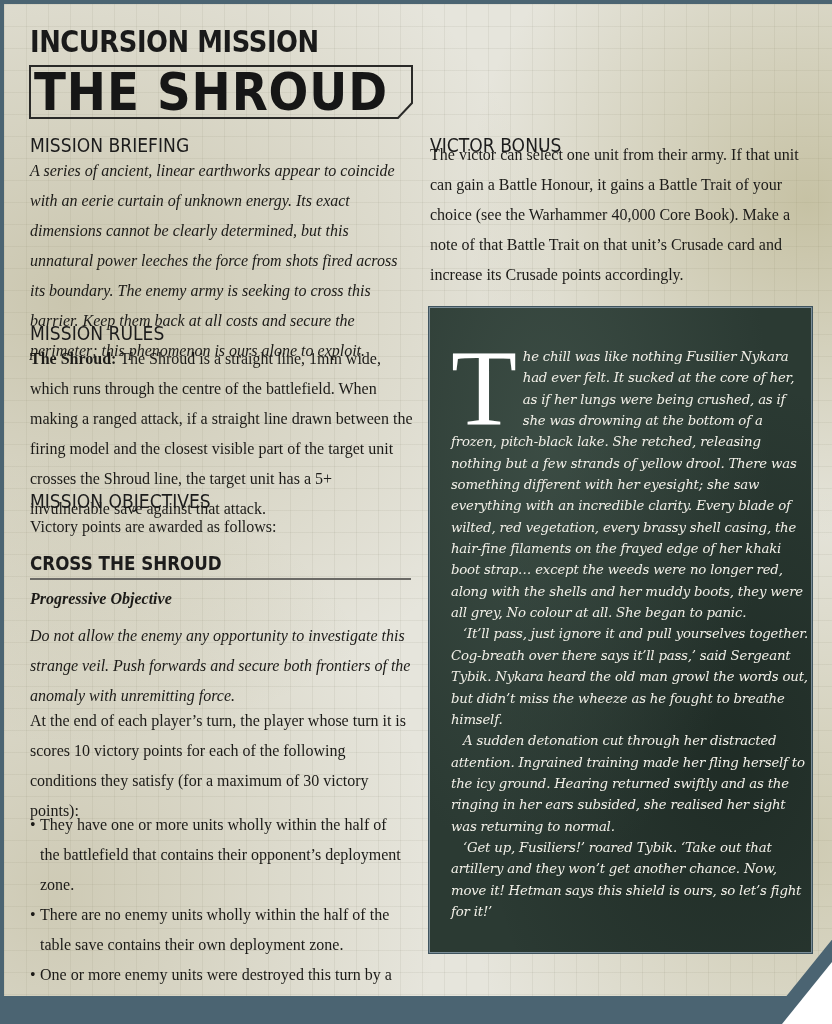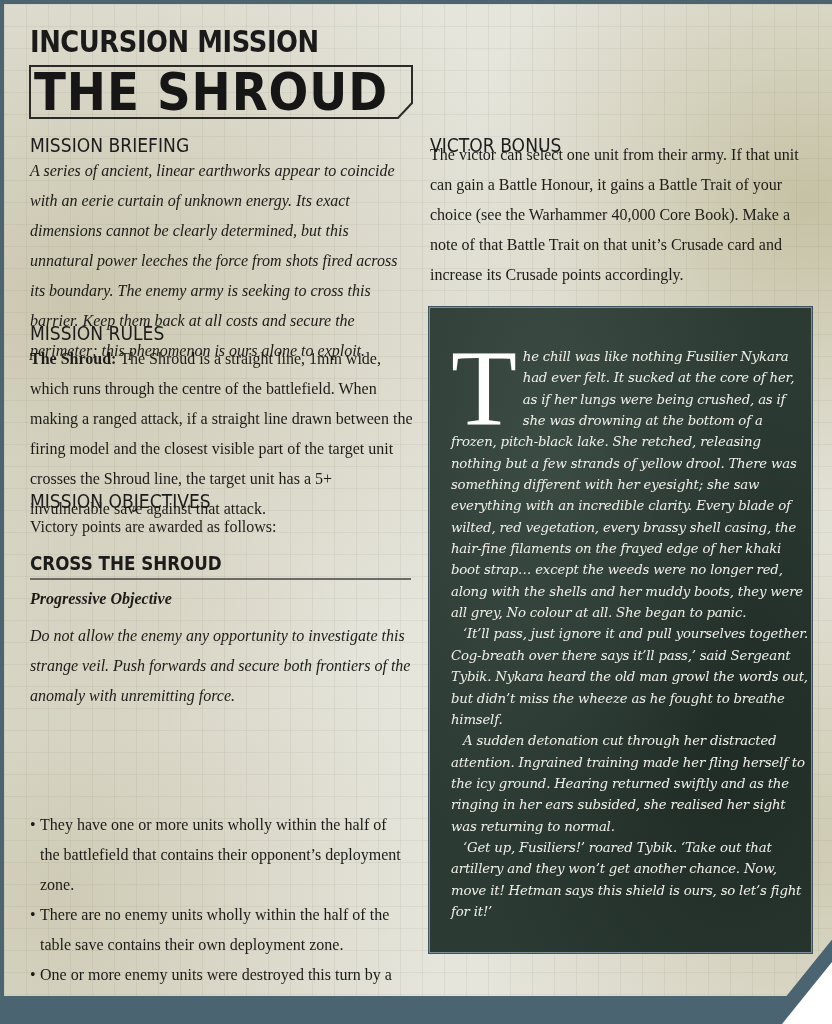--- a/index.html
+++ b/index.html
@@ -115,20 +115,21 @@
 
     <div class="abs left h2" style="top:486px;">MISSION OBJECTIVES</div>
     <div class="abs left body" style="top:508px;">Victory points are awarded as follows:</div>
 
     <div class="abs left h2" style="top:548px; font-weight:bold; font-size:19px;">CROSS THE SHROUD</div>
     <div class="rule"></div>
     <div class="abs left body it" style="top:580px; font-weight:bold;">Progressive Objective</div>
 
     <div class="abs left body it" style="top:617px;">Do not allow the enemy any opportunity to investigate this strange veil. Push forwards and secure both frontiers of the anomaly with unremitting force.</div>
 
+    <div class="abs left body" style="top:702px;">At the end of each player’s turn, the player whose turn it is scores 10 victory points for each of the following conditions they satisfy (for a maximum of 30 victory points):</div>
 
     <ul class="abs left body bullets" style="top:806px; width:376px;">
       <li><span class="dot">•</span><span>They have one or more units wholly within the half of the battlefield that contains their opponent’s deployment zone.</span></li>
       <li><span class="dot">•</span><span>There are no enemy units wholly within the half of the table save contains their own deployment zone.</span></li>
       <li><span class="dot">•</span><span>One or more enemy units were destroyed this turn by a unit from their army that is wholly within the half of the battlefield that contains their opponent’s deployment zone.</span></li>
     </ul>
 
     <div class="abs right h2" style="top:130px;">VICTOR BONUS</div>
     <div class="abs right body" style="top:136px; width:388px;">The victor can select one unit from their army. If that unit can gain a Battle Honour, it gains a Battle Trait of your choice (see the Warhammer 40,000 Core Book). Make a note of that Battle Trait on that unit’s Crusade card and increase its Crusade points accordingly.</div>
 

